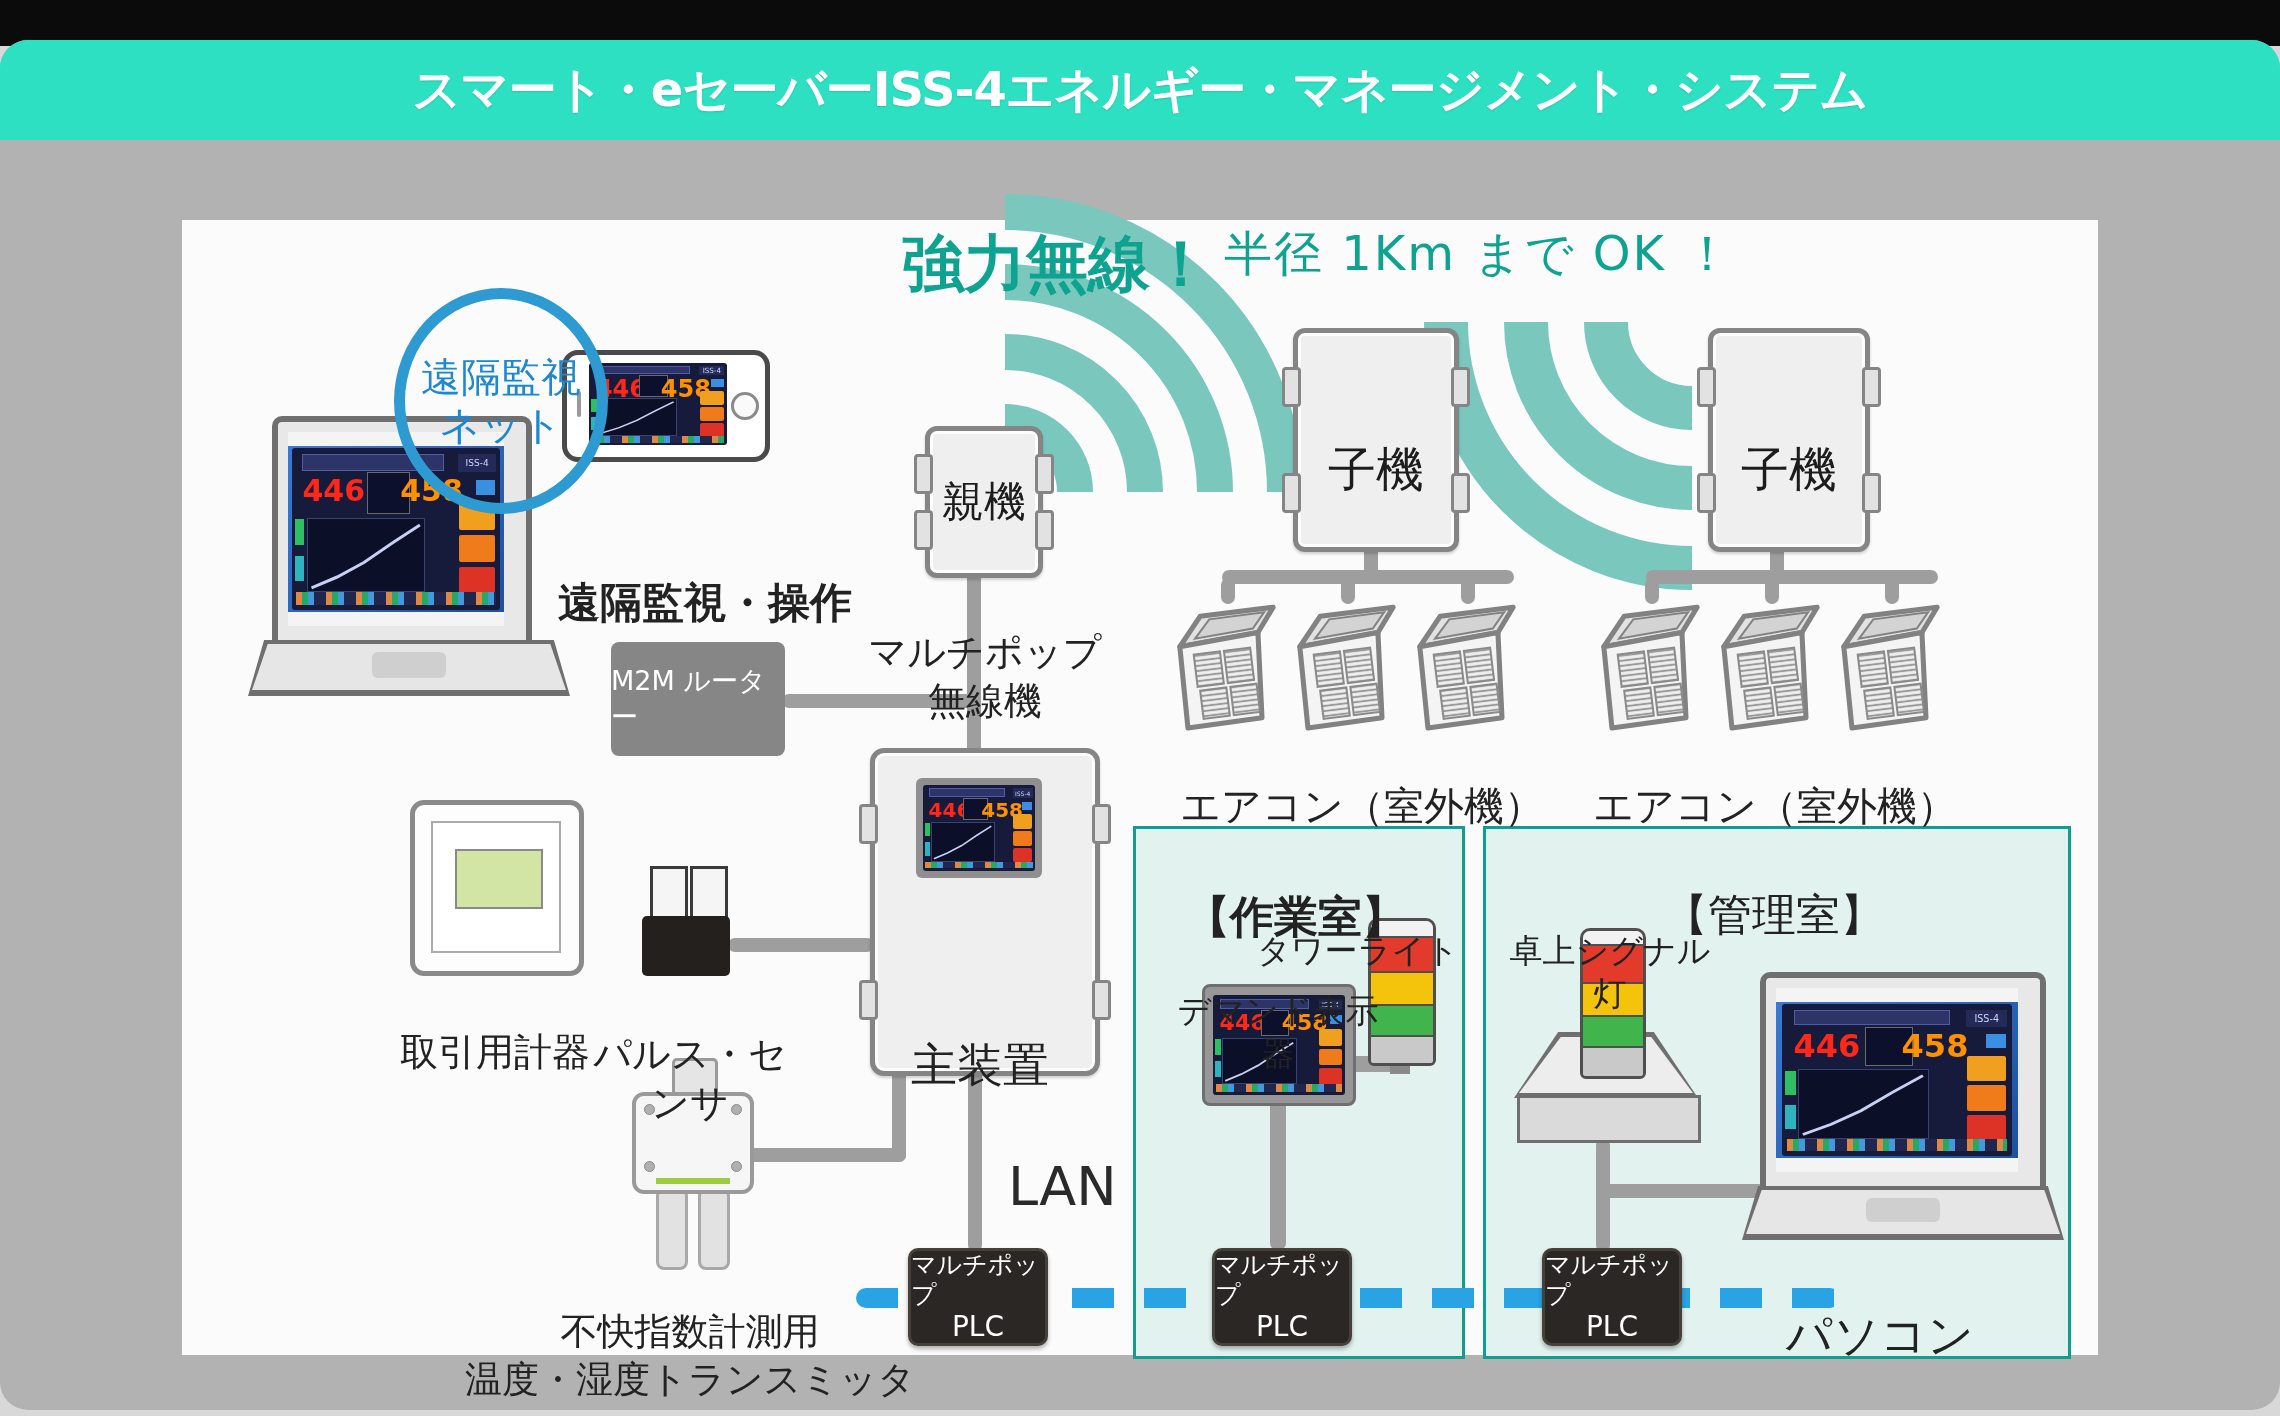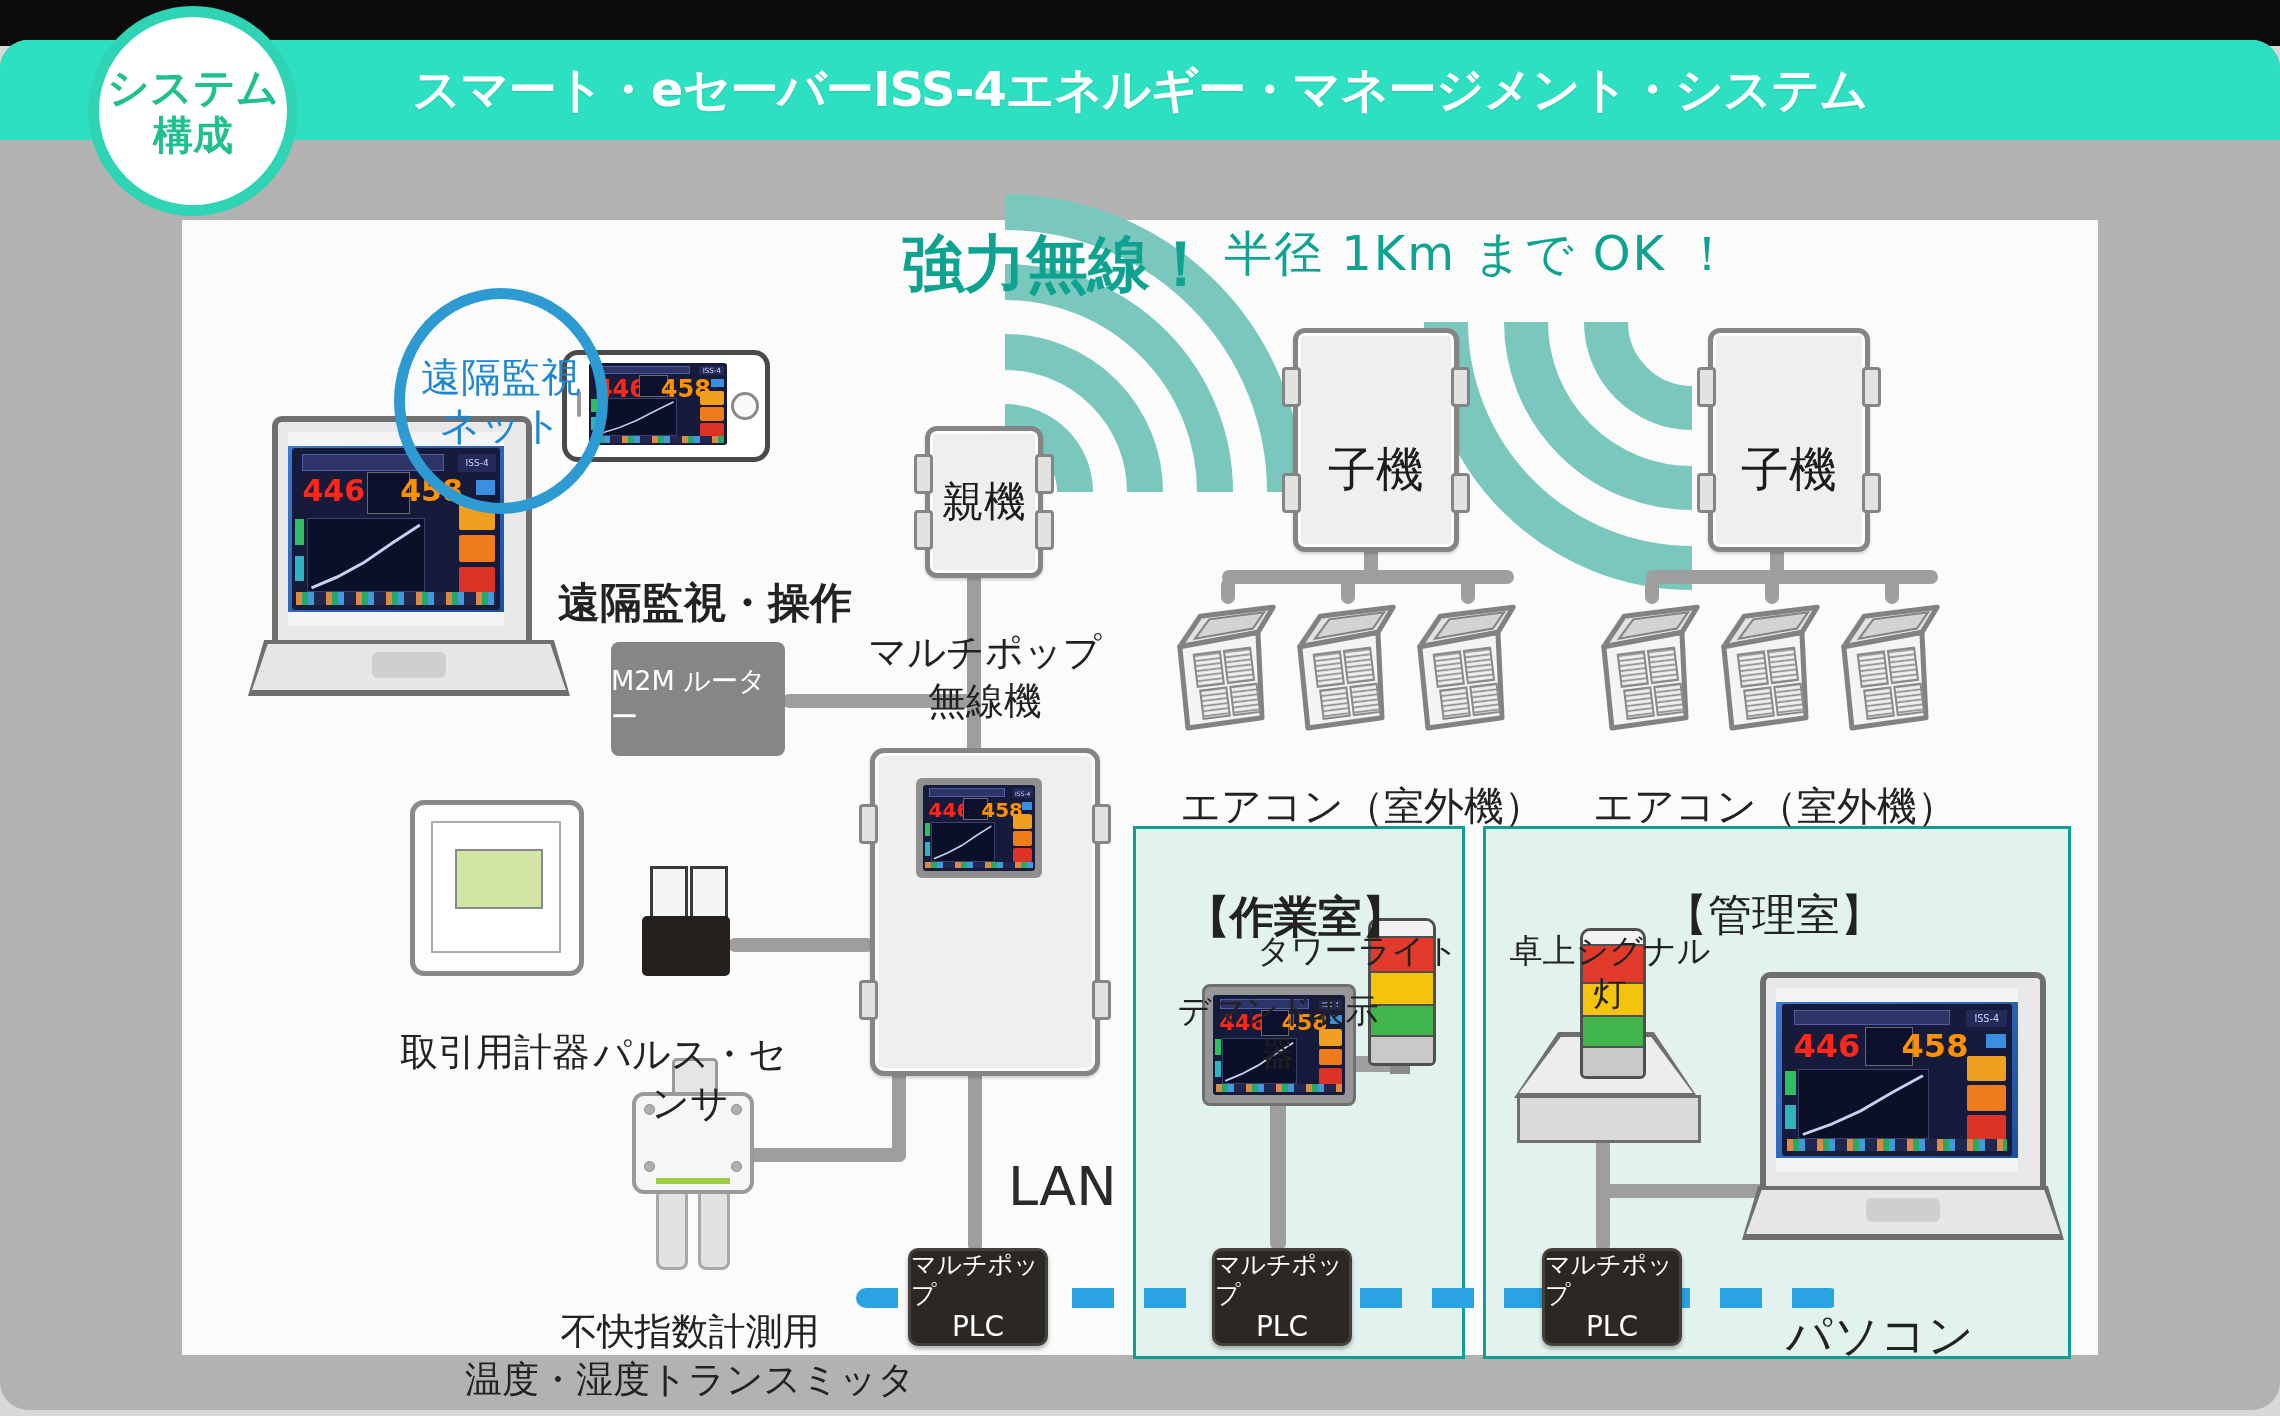--- a/index.html
+++ b/index.html
@@ -70,24 +70,20 @@
 <body>
 
 <div class="stage">
 
   <div class="abs top-black"></div>
   <div class="abs card"></div>
 
   <div class="abs header-band">
     <div class="header-title">スマート・eセーバーISS-4エネルギー・マネージメント・システム</div>
   </div>
-  <div class="abs badge">
-    <div class="b1">システム</div>
-    <div class="b2">構成</div>
-  </div>
 
   <div class="abs content"></div>
 
   <svg class="abs arcs" viewBox="0 0 2280 1416">
     <g fill="none" stroke="#79c7bd" stroke-width="36">
       <path d="M 1075 492 A 70 70 0 0 0 1005 422"></path>
       <path d="M 1145 492 A 140 140 0 0 0 1005 352"></path>
       <path d="M 1215 492 A 210 210 0 0 0 1005 282"></path>
       <path d="M 1285 492 A 280 280 0 0 0 1005 212"></path>
     </g>
@@ -237,20 +233,21 @@
           <i style="background:#ef7b1a"></i>
           <i style="background:#dd3326"></i>
         </div>
         <div class="lft">
           <i style="background:#2fbf63"></i>
           <i style="background:#2fb3bf"></i>
         </div>
         <div class="bot"></div>
       </div>
   </div>
+  <div class="abs label" style="left:870px;top:992px;width:220px;font-size:46px;z-index:4;">主装置</div>
 
   <div class="abs cable" style="left:968px;top:1066px;width:14px;height:186px;"></div>
   <div class="abs cable" style="left:892px;top:1066px;width:14px;height:96px;"></div>
   <div class="abs cable" style="left:738px;top:1148px;width:168px;height:14px;"></div>
   <div class="abs label" style="left:1008px;top:1108px;width:160px;font-size:54px;font-weight:500;text-align:left;color:#2a2a2a;">LAN</div>
 
   <div class="abs" style="left:672px;top:1058px;width:40px;height:32px;background:#e5e5e5;border:3px solid #9a9a9a;border-radius:5px;z-index:3;"></div>
   <div class="abs" style="left:632px;top:1092px;width:114px;height:94px;background:#f6f6f6;border:4px solid #9a9a9a;border-radius:12px;z-index:3;">
     <span class="screw" style="left:8px;top:8px;"></span>
     <span class="screw" style="right:8px;top:8px;"></span>

